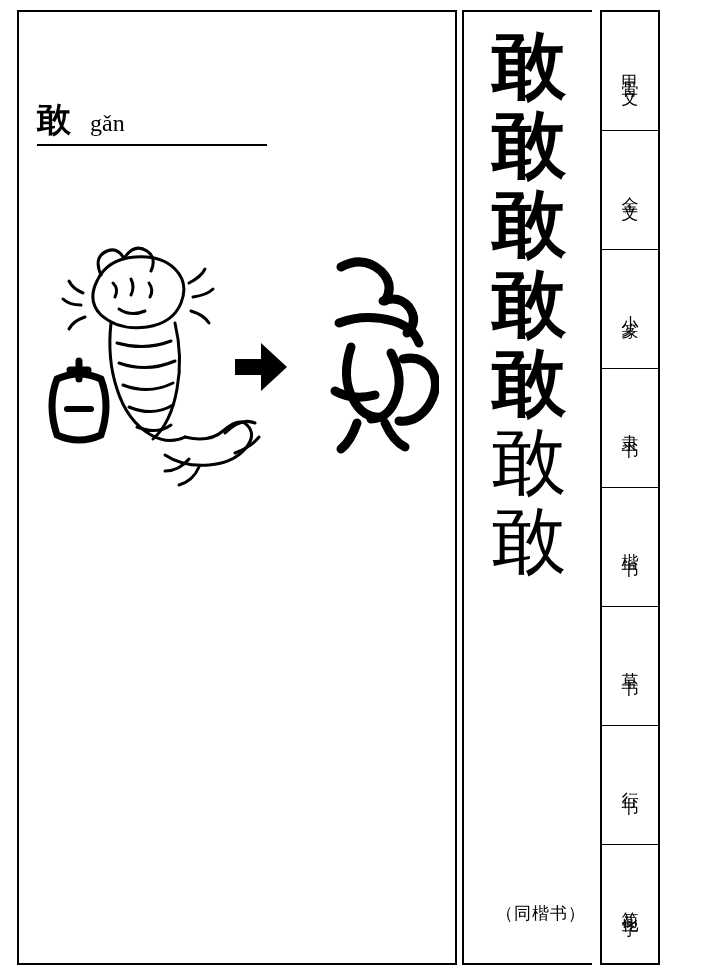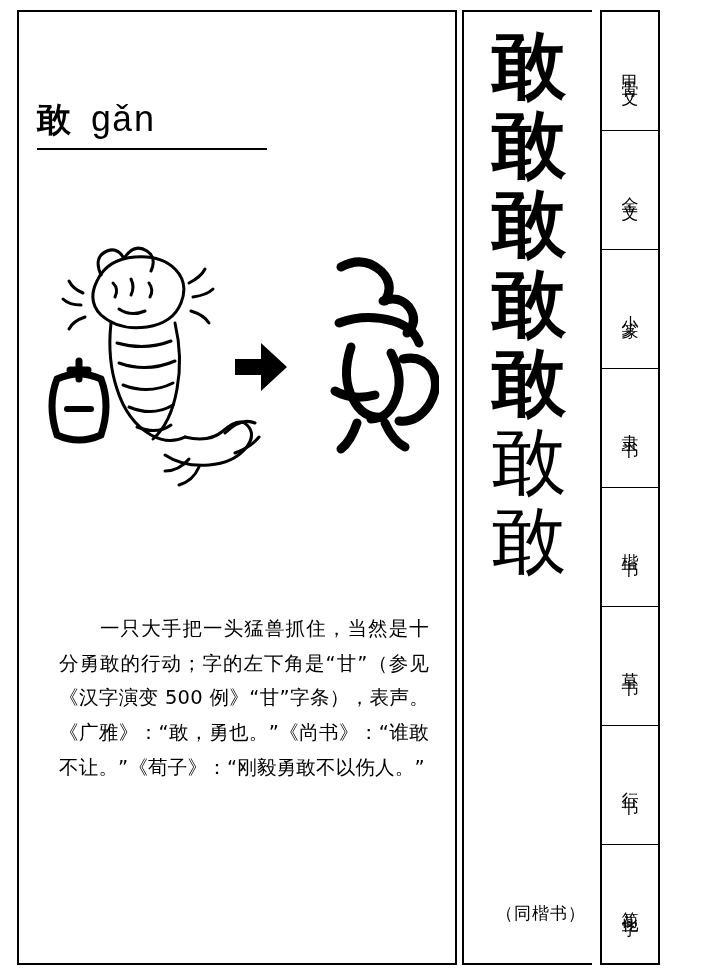--- a/index.html
+++ b/index.html
@@ -47,22 +47,22 @@
     gap: 18px;
   }
   .headword-char {
     font-family: "DejaVu Sans", sans-serif;
     font-size: 34px;
     line-height: 1;
     font-weight: 700;
     letter-spacing: 1px;
   }
   .headword-pinyin {
-    font-family: Liberation Mono, monospace;
-    font-size: 36px;
+    font-family: Liberation Serif, serif;
+    font-size: 24px;
     line-height: 1;
     font-weight: 400;
   }
 
   
   .illustration {
     position: absolute;
     left: 20px;
     top: 215px;
     width: 400px;
@@ -207,21 +207,20 @@
           <path d="M300 96 q26 -10 54 -2 q20 6 26 22"></path>
           <path d="M312 120 q-10 30 2 52 q10 20 30 18"></path>
           <path d="M352 126 q14 26 4 48 q-8 18 -24 18"></path>
           <path d="M296 164 q18 10 40 4"></path>
           <path d="M364 132 q18 -4 28 10 q10 16 -2 36 q-12 18 -30 16"></path>
           <path d="M318 196 q-6 18 -16 26 M346 196 q8 18 20 24"></path>
         </g>
       </svg>
     </div>
 
-    <div class="explanation">一只大手把一头猛兽抓住，当然是十分勇敢的行动；字的左下角是“甘”（参见《汉字演变 500 例》“甘”字条），表声。《广雅》：“敢，勇也。”《尚书》：“谁敢不让。”《荀子》：“刚毅勇敢不以伤人。”</div>
   </div>
 
   <div class="script-column">
     <div class="script-stack">
       <span class="script-glyph">敢</span>
       <span class="script-glyph">敢</span>
       <span class="script-glyph">敢</span>
       <span class="script-glyph">敢</span>
       <span class="script-glyph">敢</span>
       <span class="script-glyph light">敢</span>

